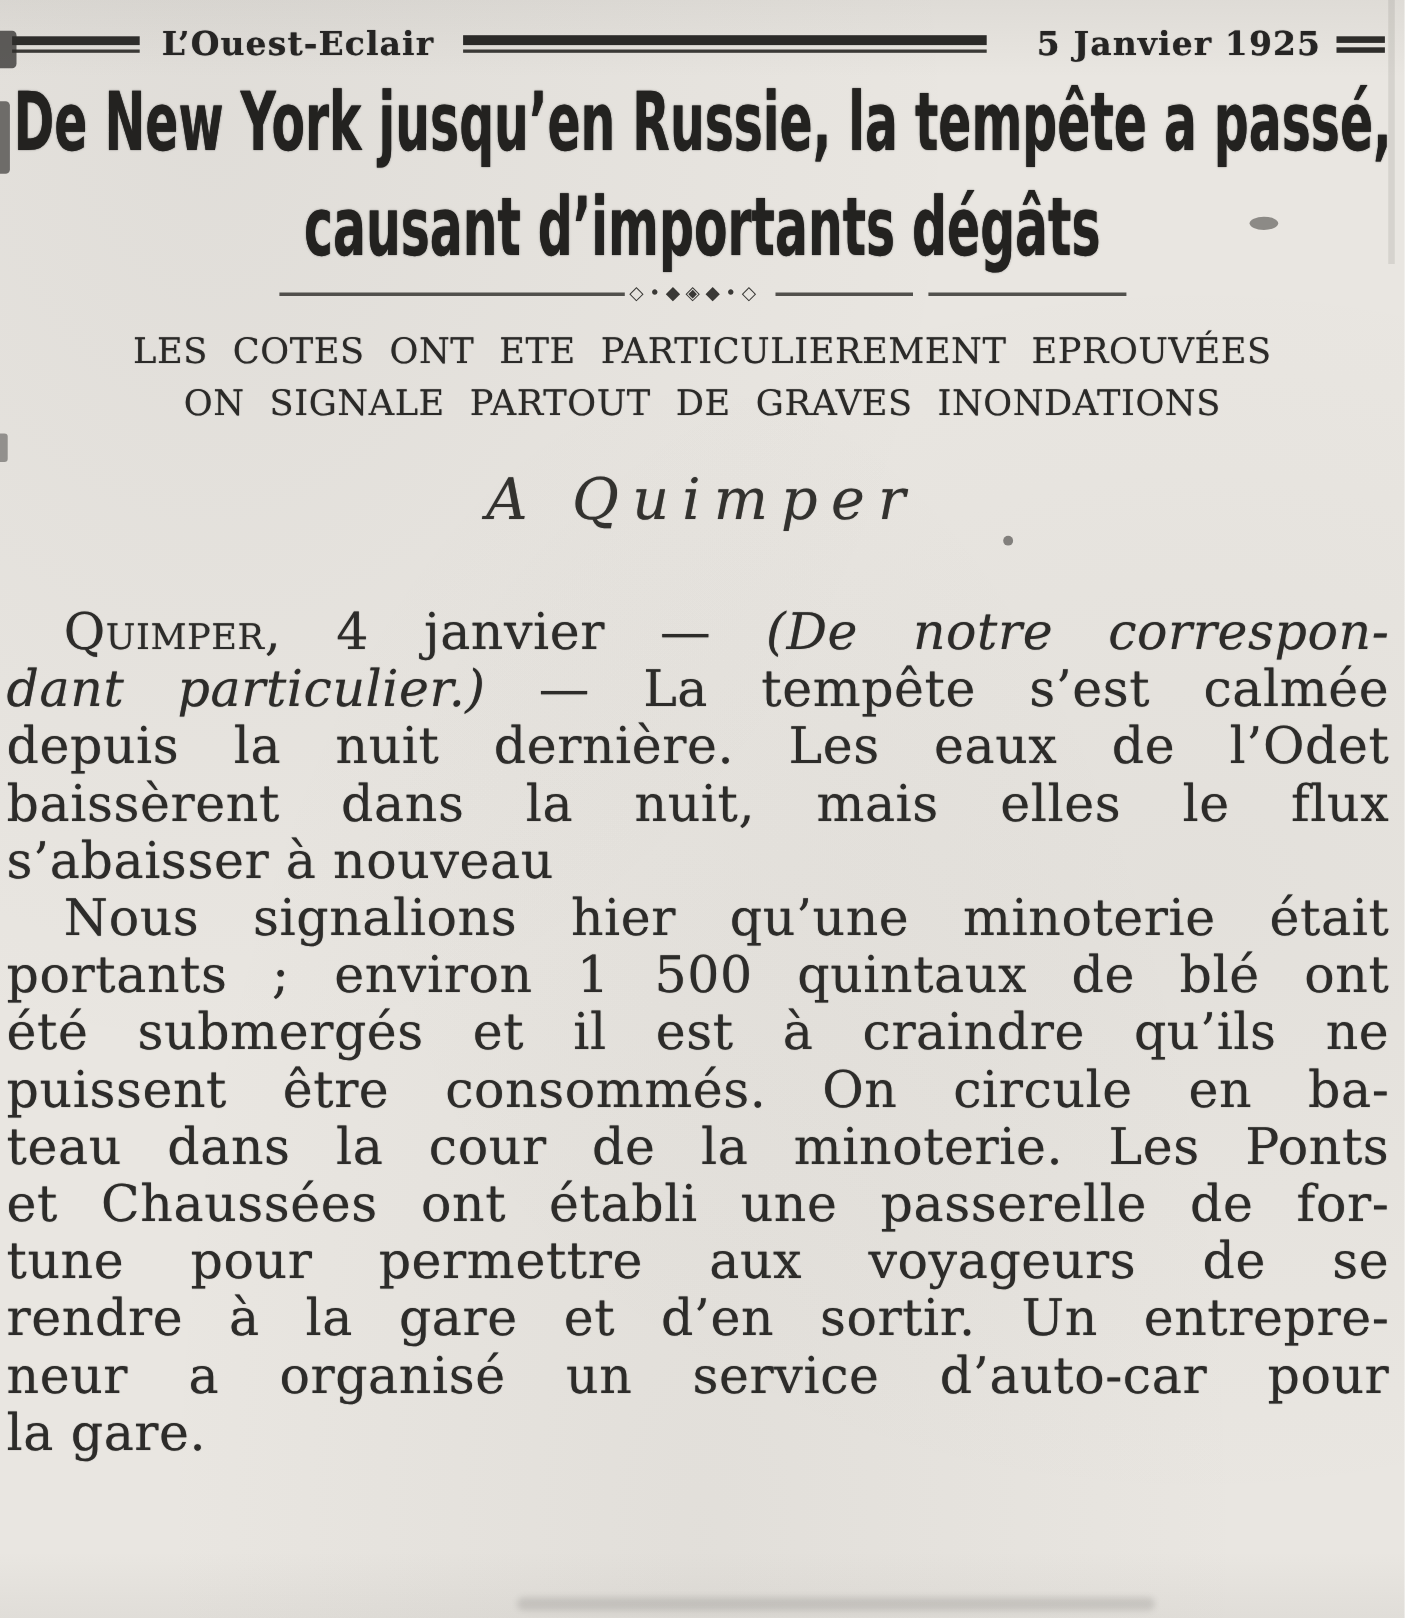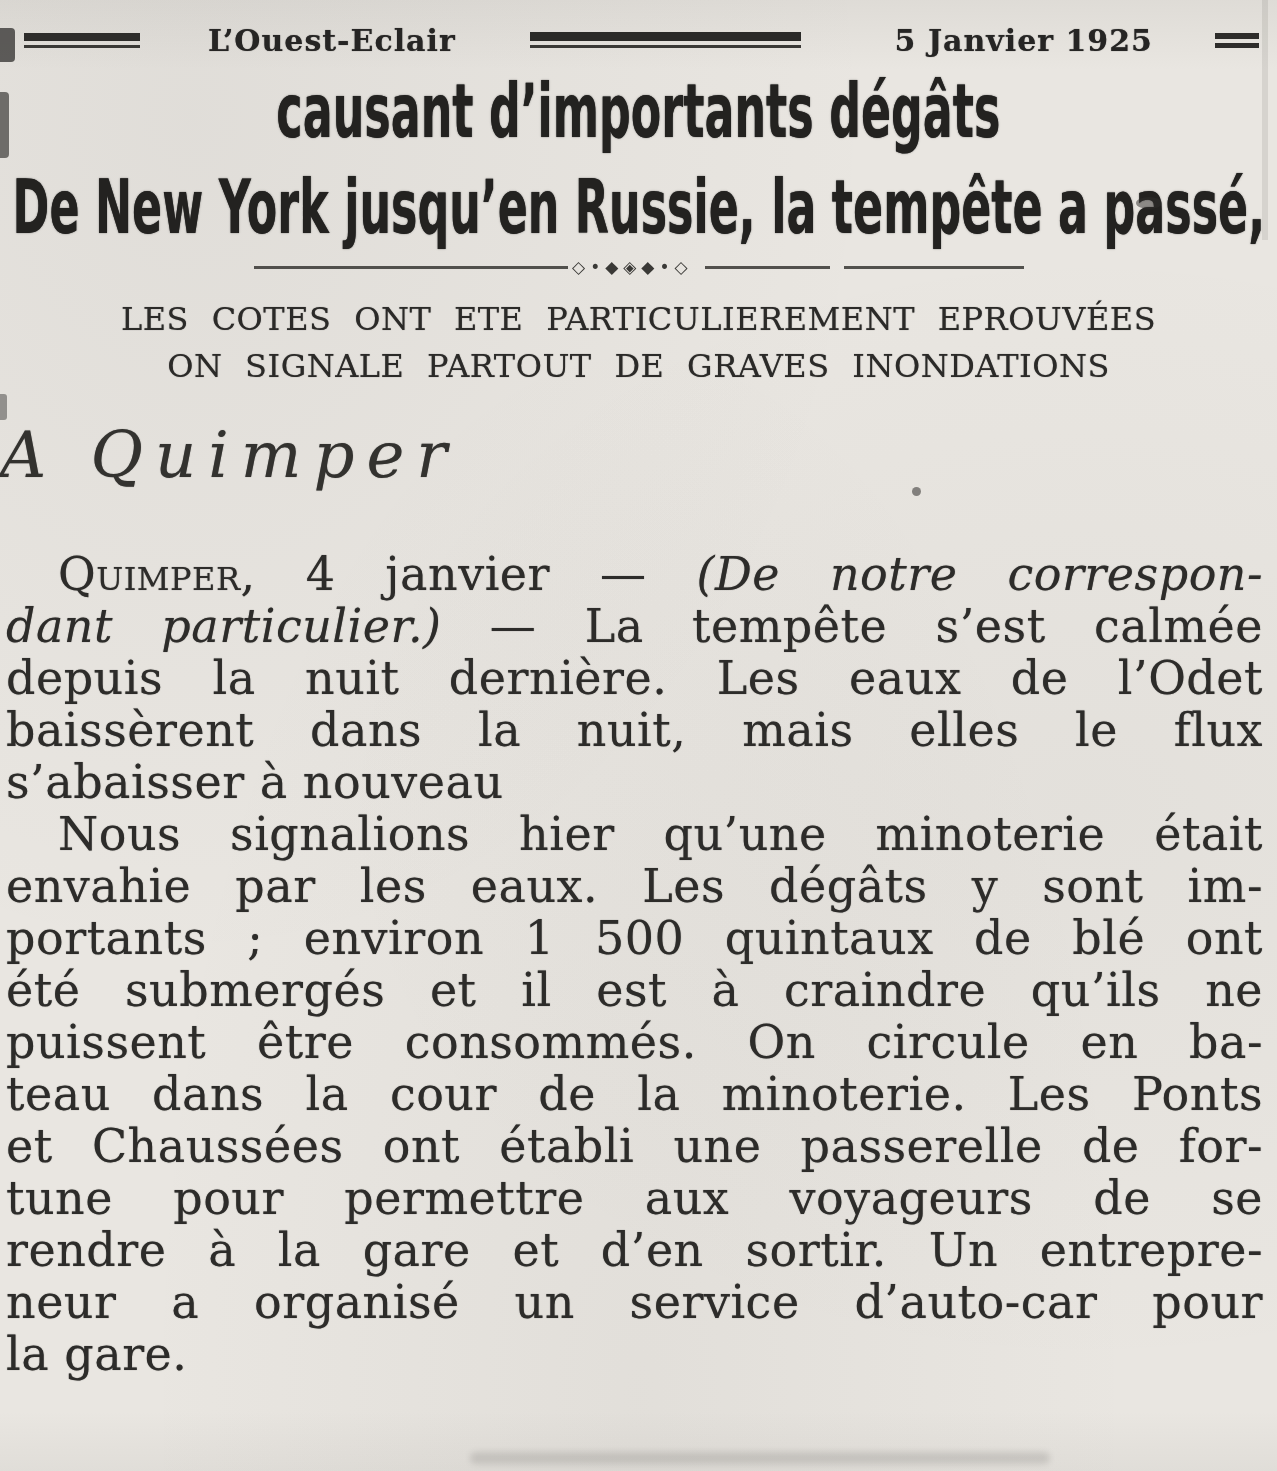--- a/index.html
+++ b/index.html
@@ -13,23 +13,22 @@
       linear-gradient(0deg, rgba(120,118,112,.08), rgba(0,0,0,0) 60px),
       radial-gradient(ellipse at 15% 8%, rgba(60,60,60,.05), transparent 45%),
       radial-gradient(ellipse at 85% 55%, rgba(80,80,75,.04), transparent 50%),
       radial-gradient(ellipse at 50% 95%, rgba(90,88,82,.05), transparent 55%);
     font-family:"DejaVu Serif", serif;
     color:#2a2a2a;
   }
   
   .masthead{
     display:flex;align-items:center;
-    padding:22px 18px 0 24px;
+    padding:22px 18px 0 11px;
     height:36px;
-    gap:48px;
   }
   .rule{height:4px;border-top:8px solid #2e2d2b;border-bottom:3px solid #3a3936;}
   .rule-left{width:116px;}
   .rule-mid{flex:1;margin:0 18px 0 0;border-top:9px solid #2b2a28;}
   .rule-right{width:44px;margin-left:14px;border-top:6px solid #2e2d2b;border-bottom:5px solid #2e2d2b;}
   .mast-title{
     font-weight:bold;font-size:30px;letter-spacing:1px;
     margin:0 26px 0 20px;white-space:nowrap;color:#262524;
     text-shadow:0 0 1px rgba(40,40,40,.7);
   }
@@ -59,22 +58,22 @@
   }
   
   .subhead{margin-top:18px;text-align:center;}
   .subhead .sh{
     font-weight:normal;font-size:32px;line-height:47px;
     letter-spacing:.5px;word-spacing:12px;color:#2b2a28;
     text-shadow:0 0 1px rgba(40,40,40,.6);
   }
   
   .section-title{
-    margin-top:24px;
-    font-style:italic;font-size:64px;line-height:82px;
+    margin-top:24px;text-align:center;
+    font-style:italic;font-size:52px;line-height:82px;
     letter-spacing:12px;color:#33322f;
     text-shadow:0 0 1px rgba(45,45,45,.55);
   }
   
   .article{
     margin-top:52px;padding:0 14px 0 6px;
     font-size:46px;line-height:52px;letter-spacing:.5px;
     color:#2d2c2a;
     text-shadow:0 0 1px rgba(45,44,42,.65);
   }
@@ -100,24 +99,24 @@
 
   <div class="masthead">
     <div class="rule rule-left"></div>
     <div class="mast-title">L’Ouest-Eclair</div>
     <div class="rule rule-mid"></div>
     <div class="mast-date">5 Janvier 1925</div>
     <div class="rule rule-right"></div>
   </div>
 
   <div class="hl">
-    <span class="hlt">causant d’importants dégâts</span>
+    <span class="hlt">De New York jusqu’en Russie, la tempête a passé,</span>
   </div>
   <div class="hl">
-    <span class="hlt">De New York jusqu’en Russie, la tempête a passé,</span>
+    <span class="hlt">causant d’importants dégâts</span>
   </div>
 
   <div class="orn-row">
     <div class="orn-line ol1"></div>
     <span class="orn-glyphs">◇•◆◈◆•◇</span>
     <div class="orn-line ol2"></div>
     <div class="orn-line ol3"></div>
   </div>
 
   <div class="subhead">
@@ -130,21 +129,20 @@
   <div class="article">
       <div class="para">
         <div class="line indent"><span class="sc">Quimper</span><span>, 4 janvier — </span><span class="it">(De notre correspon-</span></div>
         <div class="line"><span class="it">dant particulier.) </span><span>— La tempête s’est calmée</span></div>
         <div class="line"><span>depuis la nuit dernière. Les eaux de l’Odet</span></div>
         <div class="line"><span>baissèrent dans la nuit, mais elles le flux</span></div>
         <div class="line noj"><span>s’abaisser à nouveau</span></div>
       </div>
       <div class="para">
         <div class="line indent"><span>Nous signalions hier qu’une minoterie était</span></div>
-        <div class="line"><span>envahie par les eaux. Les dégâts y sont im-</span></div>
         <div class="line"><span>portants ; environ 1 500 quintaux de blé ont</span></div>
         <div class="line"><span>été submergés et il est à craindre qu’ils ne</span></div>
         <div class="line"><span>puissent être consommés. On circule en ba-</span></div>
         <div class="line"><span>teau dans la cour de la minoterie. Les Ponts</span></div>
         <div class="line"><span>et Chaussées ont établi une passerelle de for-</span></div>
         <div class="line"><span>tune pour permettre aux voyageurs de se</span></div>
         <div class="line"><span>rendre à la gare et d’en sortir. Un entrepre-</span></div>
         <div class="line"><span>neur a organisé un service d’auto-car pour</span></div>
         <div class="line noj"><span>la gare.</span></div>
       </div>

